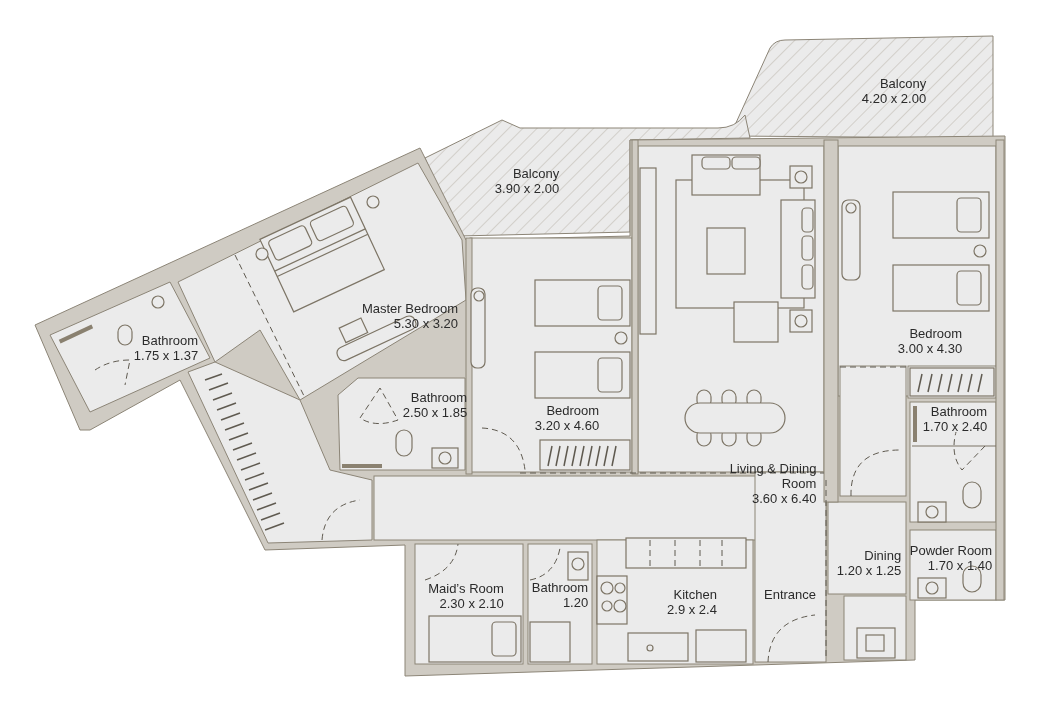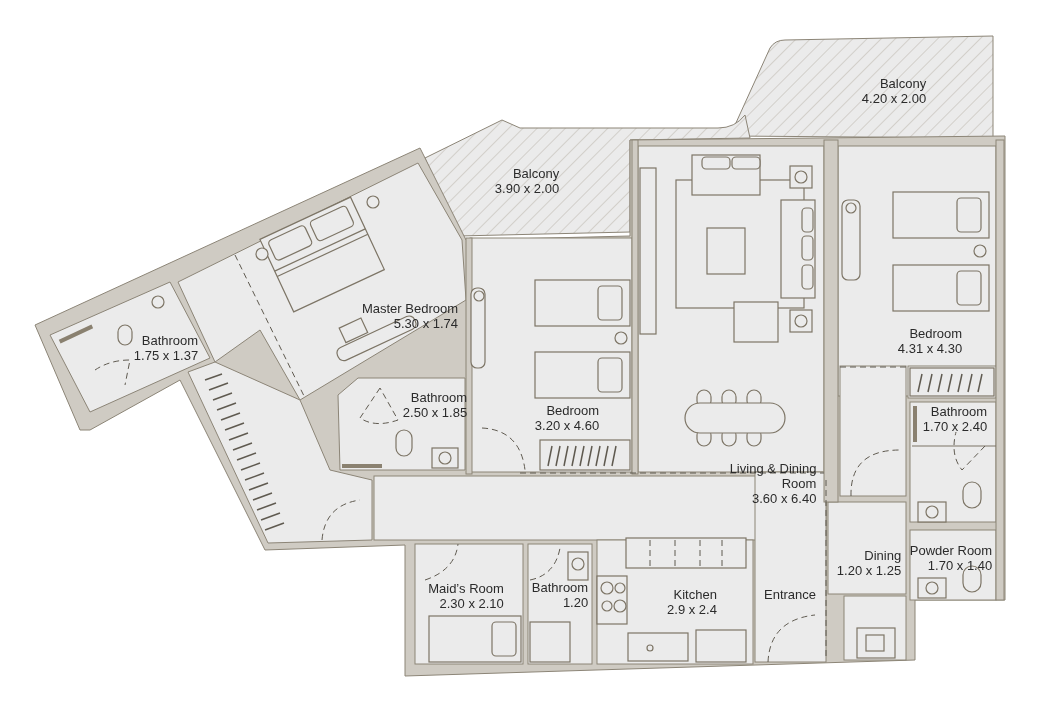--- a/index.html
+++ b/index.html
@@ -226,37 +226,37 @@
 <div class="label" style="left:894px;top:76px">
   <div>Balcony</div>
   <div>4.20 x 2.00</div>
 </div>
 <div class="label" style="left:527px;top:166px">
   <div>Balcony</div>
   <div>3.90 x 2.00</div>
 </div>
 <div class="label" style="left:410px;top:301px">
   <div>Master Bedroom</div>
-  <div>5.30 x 1.74</div>
+  <div>5.30 x 3.20</div>
 </div>
 <div class="label" style="left:166px;top:333px">
   <div>Bathroom</div>
   <div>1.75 x 1.37</div>
 </div>
 <div class="label" style="left:435px;top:390px">
   <div>Bathroom</div>
   <div>2.50 x 1.85</div>
 </div>
 <div class="label" style="left:567px;top:403px">
   <div>Bedroom</div>
   <div>3.20 x 4.60</div>
 </div>
 <div class="label" style="left:930px;top:326px">
   <div>Bedroom</div>
-  <div>4.31 x 4.30</div>
+  <div>3.00 x 4.30</div>
 </div>
 <div class="label" style="left:955px;top:404px">
   <div>Bathroom</div>
   <div>1.70 x 2.40</div>
 </div>
 <div class="label" style="left:773px;top:461px">
   <div>Living &amp; Dining</div>
   <div>Room</div>
   <div>3.60 x 6.40</div>
 </div>

